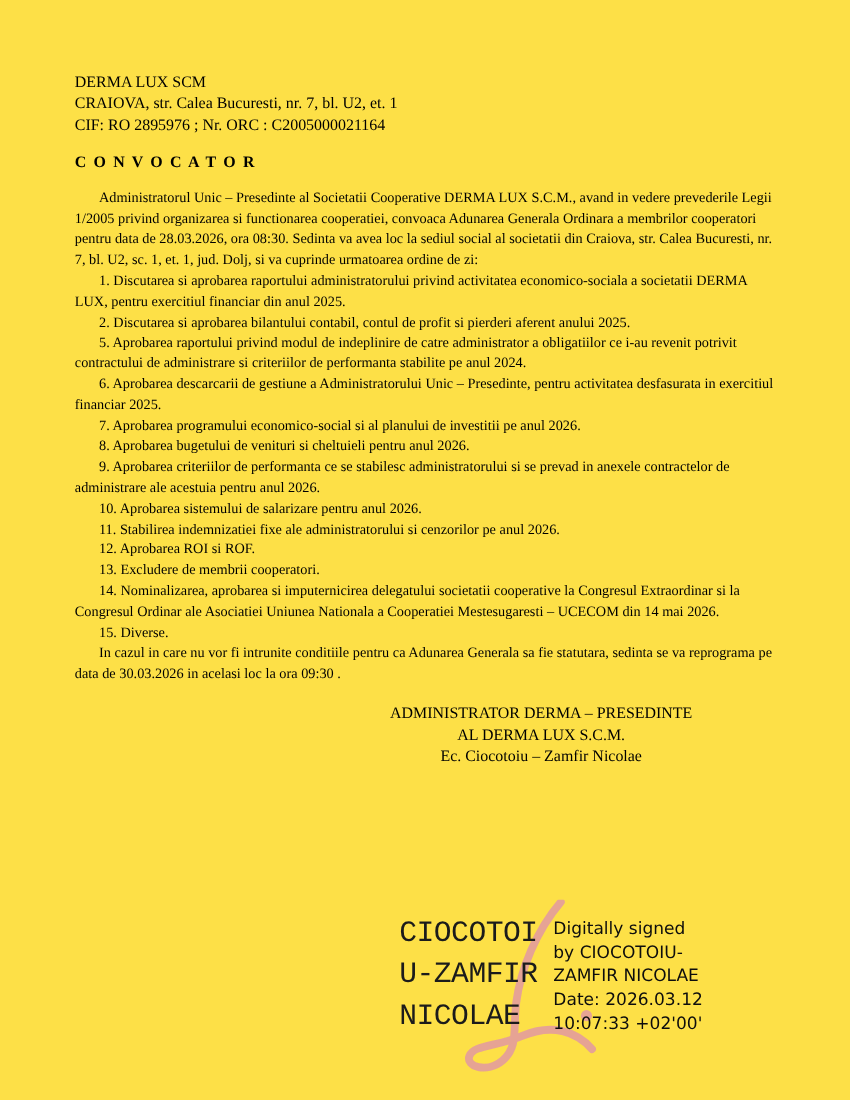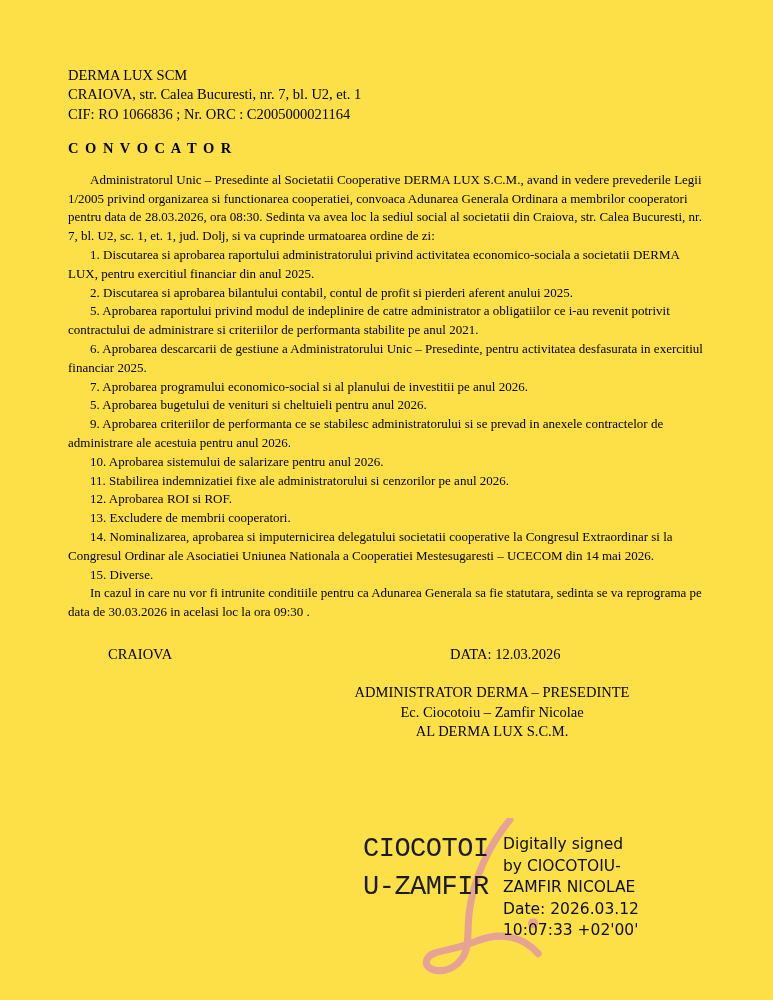--- a/index.html
+++ b/index.html
@@ -96,64 +96,61 @@
 </style>
 </head>
 <body>
 
 <div class="page">
   <div class="content">
 
     <div class="letterhead">
       <div>DERMA LUX SCM</div>
       <div>CRAIOVA, str. Calea Bucuresti, nr. 7, bl. U2, et. 1</div>
-      <div>CIF: RO 1066836 ; Nr. ORC : C2005000021164</div>
+      <div>CIF: RO 2895976 ; Nr. ORC : C2005000021164</div>
     </div>
 
     <h1 class="title">C O N V O C A T O R</h1>
 
     <p class="para indent intro">Administratorul Unic – Presedinte al Societatii Cooperative DERMA LUX S.C.M., avand in vedere prevederile Legii 1/2005 privind organizarea si functionarea cooperatiei, convoaca Adunarea Generala Ordinara a membrilor cooperatori pentru data de 28.03.2026, ora 08:30. Sedinta va avea loc la sediul social al societatii din Craiova, str. Calea Bucuresti, nr. 7, bl. U2, sc. 1, et. 1, jud. Dolj, si va cuprinde urmatoarea ordine de zi:</p>
 
     <p class="para indent">1. Discutarea si aprobarea raportului administratorului privind activitatea economico-sociala a societatii DERMA LUX, pentru exercitiul financiar din anul 2025.</p>
     <p class="para indent">2. Discutarea si aprobarea bilantului contabil, contul de profit si pierderi aferent anului 2025.</p>
-    <p class="para indent">5. Aprobarea raportului privind modul de indeplinire de catre administrator a obligatiilor ce i-au revenit potrivit contractului de administrare si criteriilor de performanta stabilite pe anul 2021.</p>
+    <p class="para indent">5. Aprobarea raportului privind modul de indeplinire de catre administrator a obligatiilor ce i-au revenit potrivit contractului de administrare si criteriilor de performanta stabilite pe anul 2024.</p>
     <p class="para indent">6. Aprobarea descarcarii de gestiune a Administratorului Unic – Presedinte, pentru activitatea desfasurata in exercitiul financiar 2025.</p>
     <p class="para indent">7. Aprobarea programului economico-social si al planului de investitii pe anul 2026.</p>
-    <p class="para indent">5. Aprobarea bugetului de venituri si cheltuieli pentru anul 2026.</p>
+    <p class="para indent">8. Aprobarea bugetului de venituri si cheltuieli pentru anul 2026.</p>
     <p class="para indent">9. Aprobarea criteriilor de performanta ce se stabilesc administratorului si se prevad in anexele contractelor de administrare ale acestuia pentru anul 2026.</p>
     <p class="para indent">10. Aprobarea sistemului de salarizare pentru anul 2026.</p>
     <p class="para indent">11. Stabilirea indemnizatiei fixe ale administratorului si cenzorilor pe anul 2026.</p>
     <p class="para indent">12. Aprobarea ROI si ROF.</p>
     <p class="para indent">13. Excludere de membrii cooperatori.</p>
     <p class="para indent">14. Nominalizarea, aprobarea si imputernicirea delegatului societatii cooperative la Congresul Extraordinar si la Congresul Ordinar ale Asociatiei Uniunea Nationala a Cooperatiei Mestesugaresti – UCECOM din 14 mai 2026.</p>
     <p class="para indent">15. Diverse.</p>
 
     <p class="para indent">In cazul in care nu vor fi intrunite conditiile pentru ca Adunarea Generala sa fie statutara, sedinta se va reprograma pe data de 30.03.2026 in acelasi loc la ora 09:30 .</p>
 
-    <div class="city-date">
-      <span class="city">CRAIOVA</span>
-      <span class="date">DATA: 12.03.2026</span>
-    </div>
 
     <div class="admin-block">
       <div>ADMINISTRATOR DERMA – PRESEDINTE</div>
+      <div>AL DERMA LUX S.C.M.</div>
       <div>Ec. Ciocotoiu – Zamfir Nicolae</div>
-      <div>AL DERMA LUX S.C.M.</div>
     </div>
 
   </div>
 
   <div class="sig">
     <svg class="flourish" viewBox="0 0 130 158" fill="none" xmlns="http://www.w3.org/2000/svg">
       <path d="M92,2 C70,28 56,62 52,92 C49,116 54,132 40,144 C26,156 6,150 10,140 C14,130 34,132 58,122 C84,111 106,118 120,134" stroke-width="7" stroke-linecap="round" opacity="0.9" stroke="#e39c9c"></path>
       <circle cx="115" cy="104" r="5" opacity="0.9" fill="#e39c9c"></circle>
     </svg>
     <div class="sig-name">
       <div>CIOCOTOI</div>
       <div>U-ZAMFIR</div>
+      <div>NICOLAE</div>
     </div>
     <div class="sig-details">
       <div>Digitally signed</div>
       <div>by CIOCOTOIU-</div>
       <div>ZAMFIR NICOLAE</div>
       <div>Date: 2026.03.12</div>
       <div>10:07:33 +02'00'</div>
     </div>
   </div>
 </div>

